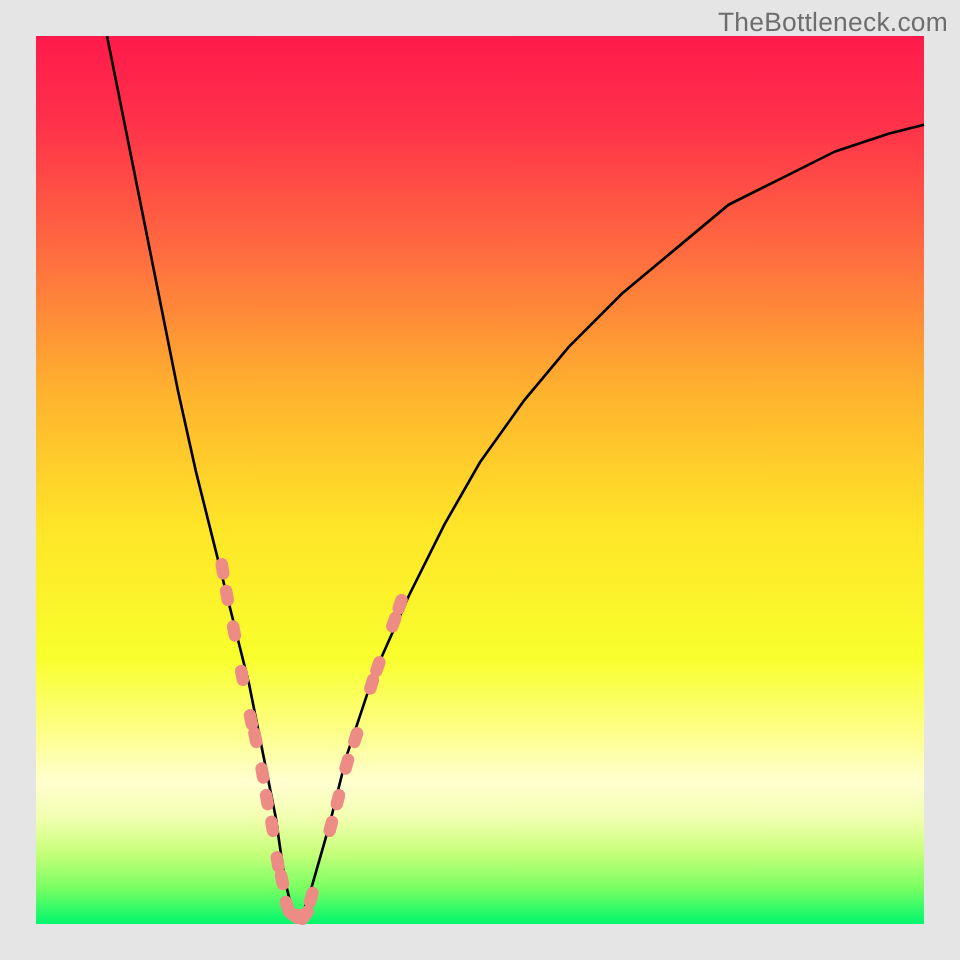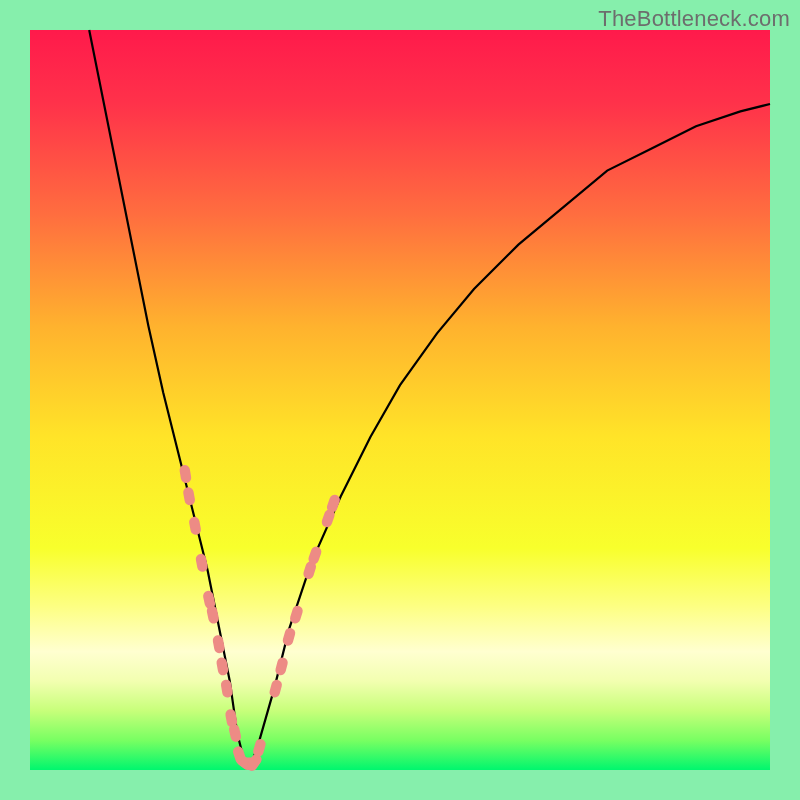--- a/index.html
+++ b/index.html
@@ -7,21 +7,21 @@
     padding: 0;
     width: 800px;
     height: 800px;
     overflow: hidden;
     background: #000;
     font-family: Arial, Helvetica, sans-serif;
   }
   .frame {
     position: absolute;
     inset: 0;
-    background: #86efac;
+    background: #e5e5e5;
     padding-left: 37px;
   }
   .plot {
     position: absolute;
     left: 30px;
     top: 30px;
     width: 740px;
     height: 740px;
   }
   .gradient {

